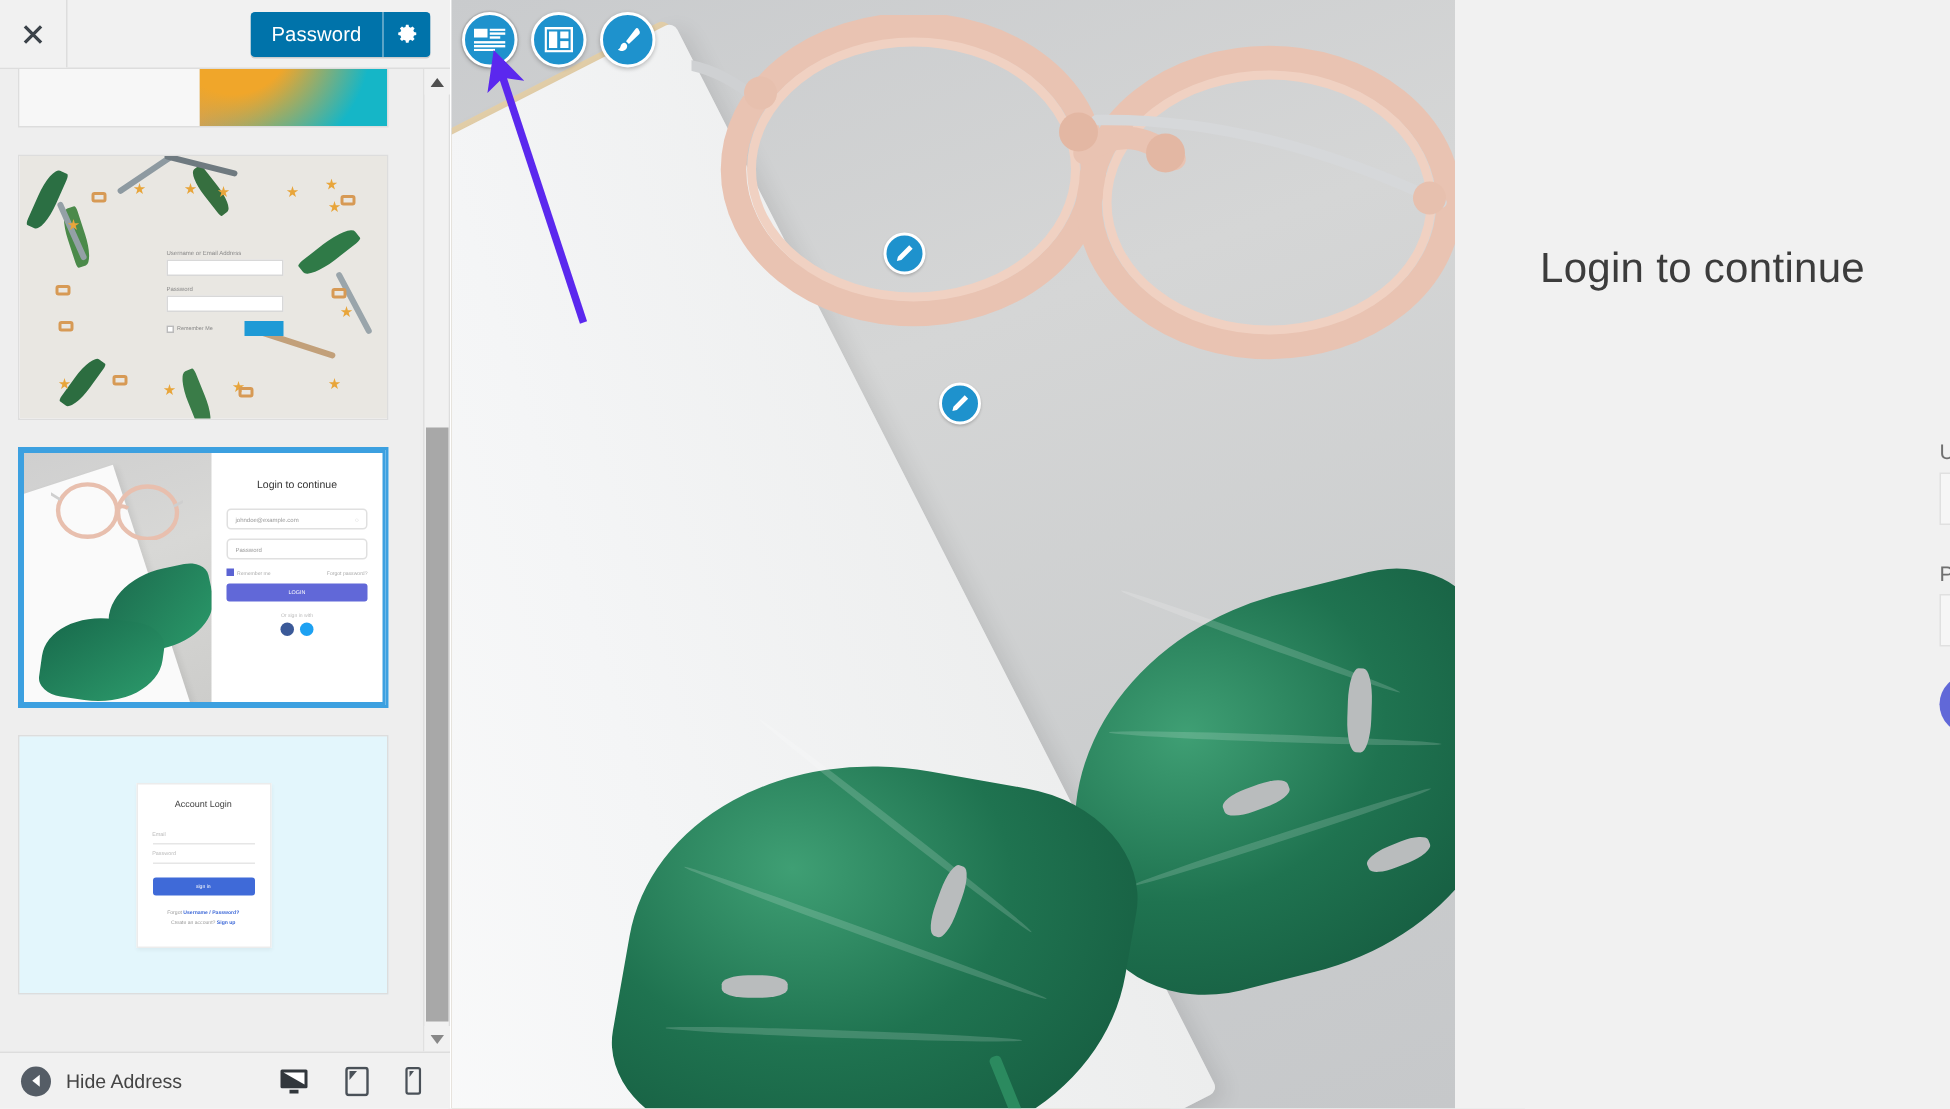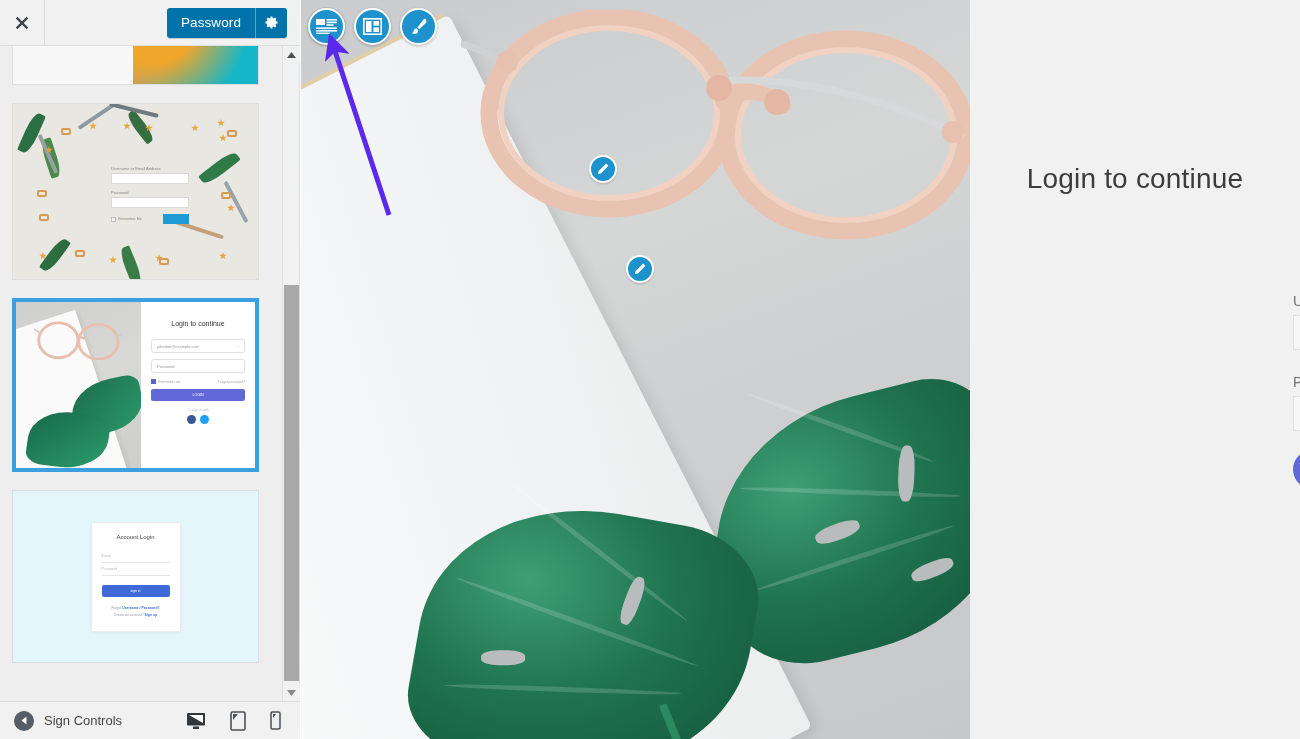--- a/index.html
+++ b/index.html
@@ -512,21 +512,21 @@
       </div>
     </div>
 
     <div class="cz-footer">
       <div class="hide-controls">
         <span class="hc-circle">
           <svg width="8" height="9" viewBox="0 0 8 9">
             <path d="M6.5 0.5 L1.5 4.5 L6.5 8.5 Z" fill="#ffffff"></path>
           </svg>
         </span>
-        <span class="hc-label">Sign Controls</span>
+        <span class="hc-label">Hide Address</span>
       </div>
       <div class="device-icons">
         <svg class="dev" width="20" height="18" viewBox="0 0 20 18">
           <rect x="1" y="1" width="18" height="12.5" rx="1" fill="#32373c"></rect>
           <path d="M3 3 L17 3 L17 11 Z" fill="#ffffff"></path>
           <rect x="7" y="14.5" width="6" height="2.5" fill="#32373c"></rect>
         </svg>
         <svg class="dev" width="16" height="20" viewBox="0 0 16 20">
           <rect x="1" y="1" width="14" height="18" rx="1.5" fill="none" stroke="#4a5158" stroke-width="1.6"></rect>
           <path d="M3 3 L8 3 L3 9 Z" fill="#4a5158"></path>

